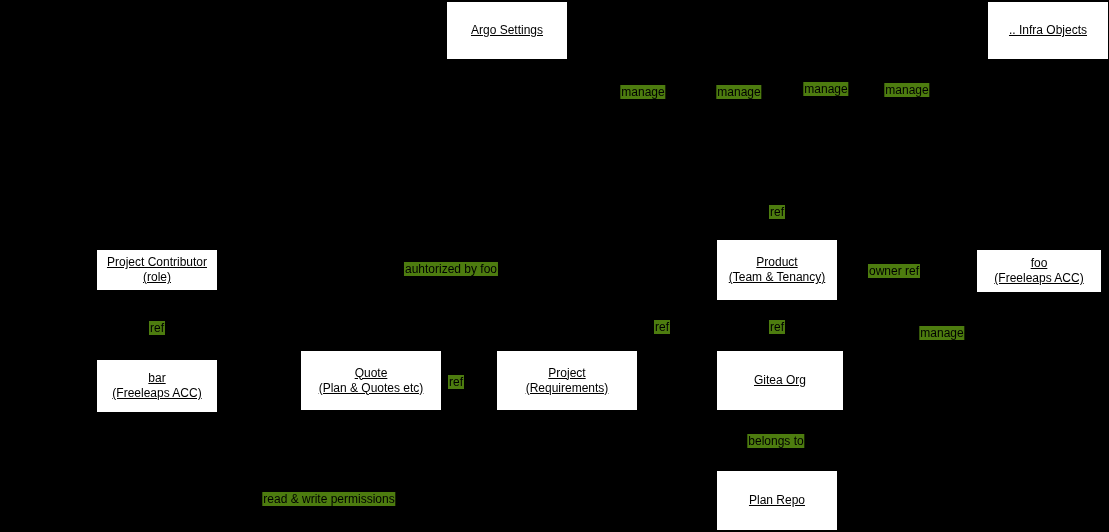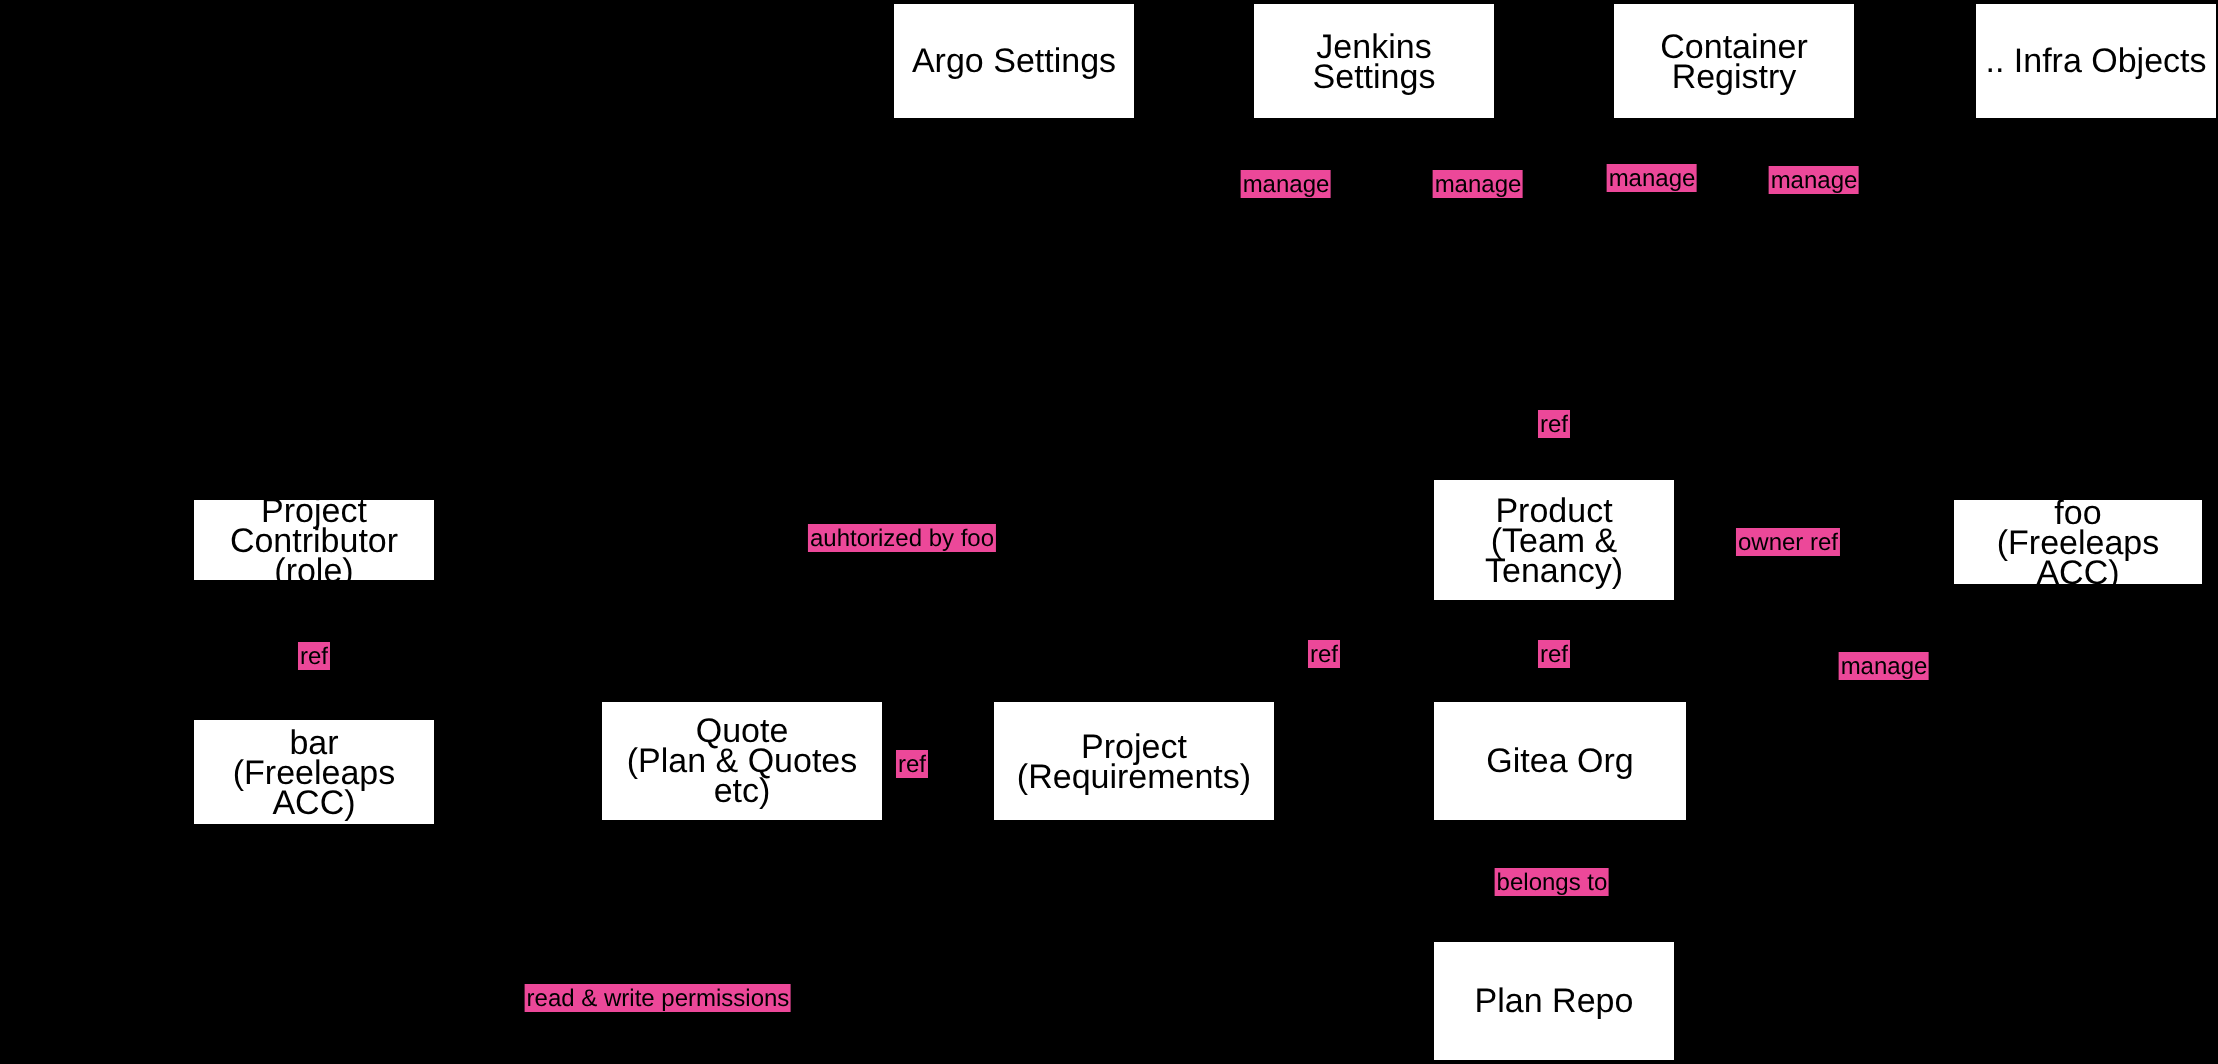--- a/index.html
+++ b/index.html
@@ -12,52 +12,47 @@
   }
   .node{
     position:absolute;
     background:#ffffff;
     color:#000000;
     display:flex;
     flex-direction:column;
     align-items:center;
     justify-content:center;
     text-align:center;
-    font-size:17px;
+    font-size:12px;
     line-height:15px;
     box-sizing:border-box;
+    text-decoration:underline;
   }
   .node span{display:block;}
   .edge-label{
     position:absolute;
     transform:translate(-50%,-50%);
-    background:#ec4899;
+    background:#4d7c0f;
     color:#000000;
     font-size:12px;
     line-height:14px;
     white-space:nowrap;
     padding:0 1px;
   }
 </style>
 </head>
 <body>
 
 <div id="canvas">
 
   <div class="node" style="left:447px;top:2px;width:120px;height:57px">
     <span>Argo Settings</span>
   </div>
 
-  <div class="node" style="left:627px;top:2px;width:120px;height:57px">
-    <span>Jenkins Settings</span>
-  </div>
 
-  <div class="node" style="left:807px;top:2px;width:120px;height:57px">
-    <span>Container Registry</span>
-  </div>
 
   <div class="node" style="left:988px;top:2px;width:120px;height:57px">
     <span>.. Infra Objects</span>
   </div>
 
   <div class="edge-label" style="left:643px;top:92px">manage</div>
   <div class="edge-label" style="left:739px;top:92px">manage</div>
   <div class="edge-label" style="left:826px;top:89px">manage</div>
   <div class="edge-label" style="left:907px;top:90px">manage</div>
 

